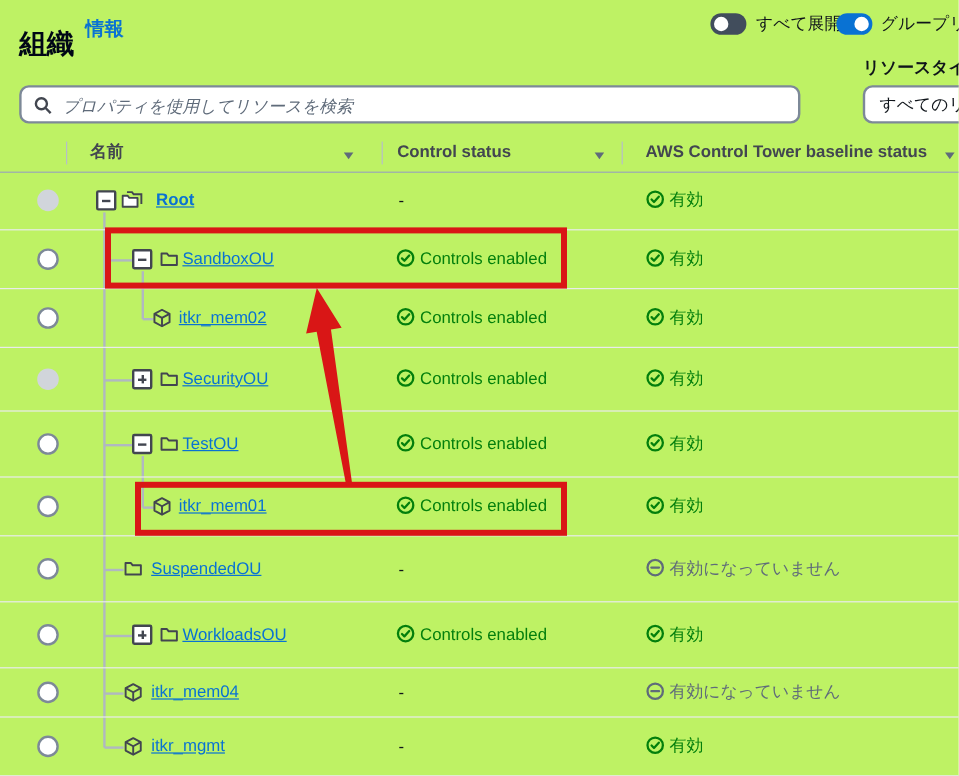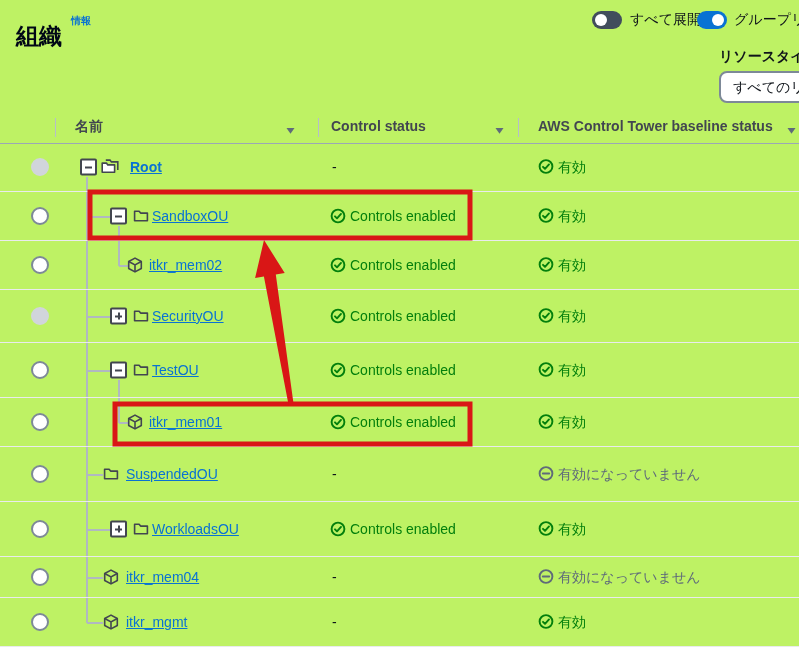--- a/index.html
+++ b/index.html
@@ -1,21 +1,21 @@
 <!DOCTYPE html>
 <html style="--accent: #0972d3; --success: #037f0c; --stopped: #5f6b7a; --ann: #d91616;"><head>
 <meta charset="utf-8">
 <style>
   html,body{margin:0;padding:0;background:#fff;}
   body{font-family:"Liberation Sans","DejaVu Sans",sans-serif;color:#0f141a;}
   #app{position:relative;width:799px;height:647px;overflow:hidden;background:#bef264;}
 
   
   .page-title{position:absolute;left:16px;top:6px;font-size:23px;font-weight:700;color:#000716;}
-  .info-link{position:absolute;left:71px;top:14px;font-size:10px;font-weight:700;color:var(--accent);text-decoration:none;cursor:pointer;}
+  .info-link{position:absolute;left:71px;top:14px;font-size:16px;font-weight:700;color:var(--accent);text-decoration:none;cursor:pointer;}
   .toggle{position:absolute;width:30px;height:18px;border-radius:9px;cursor:pointer;}
   .toggle .knob{position:absolute;top:3px;width:12px;height:12px;border-radius:50%;background:#fff;}
   .toggle.off{background:#414d5c;}
   .toggle.off .knob{left:3px;}
   .toggle.on{background:var(--accent);}
   .toggle.on .knob{left:15px;}
   .toggle-label{position:absolute;top:11px;font-size:14px;color:#0f141a;white-space:nowrap;}
 
   
   .search-box{position:absolute;left:16px;top:71px;width:651px;height:32px;border:2px solid #7d8998;border-radius:8px;box-sizing:border-box;background:#fff;}
@@ -61,20 +61,27 @@
 
   <span class="toggle off" style="left:592px;top:11px;">
       <span class="knob"></span>
     </span>
   <span class="toggle-label" style="left:630px;">すべて展開</span>
   <span class="toggle on" style="left:697px;top:11px;">
       <span class="knob"></span>
     </span>
   <span class="toggle-label" style="left:734px;">グループリ</span>
 
+  <div class="search-box">
+    <svg width="16" height="16" viewBox="0 0 16 16">
+        <circle cx="6.5" cy="6.5" r="4.6" fill="none" stroke="#424650" stroke-width="2"></circle>
+        <line x1="10" y1="10" x2="14.2" y2="14.2" stroke="#424650" stroke-width="2"></line>
+      </svg>
+    <input type="text" placeholder="プロパティを使用してリソースを検索" style="">
+  </div>
   <div class="rt-label">リソースタイ</div>
   <div class="rt-select">すべてのリ</div>
 
   <div class="thead">
     <span class="hdiv" style="left:55px;"></span>
     <span class="hlabel" style="left:75px;">名前</span>
     <span class="hcaret" style="left:285px;"><svg width="11" height="11" viewBox="0 0 11 11">
           <path d="M1.5 3h8L5.5 8.8z" fill="#5f6b7a"></path>
         </svg></span>
     <span class="hdiv" style="left:318px;"></span>

